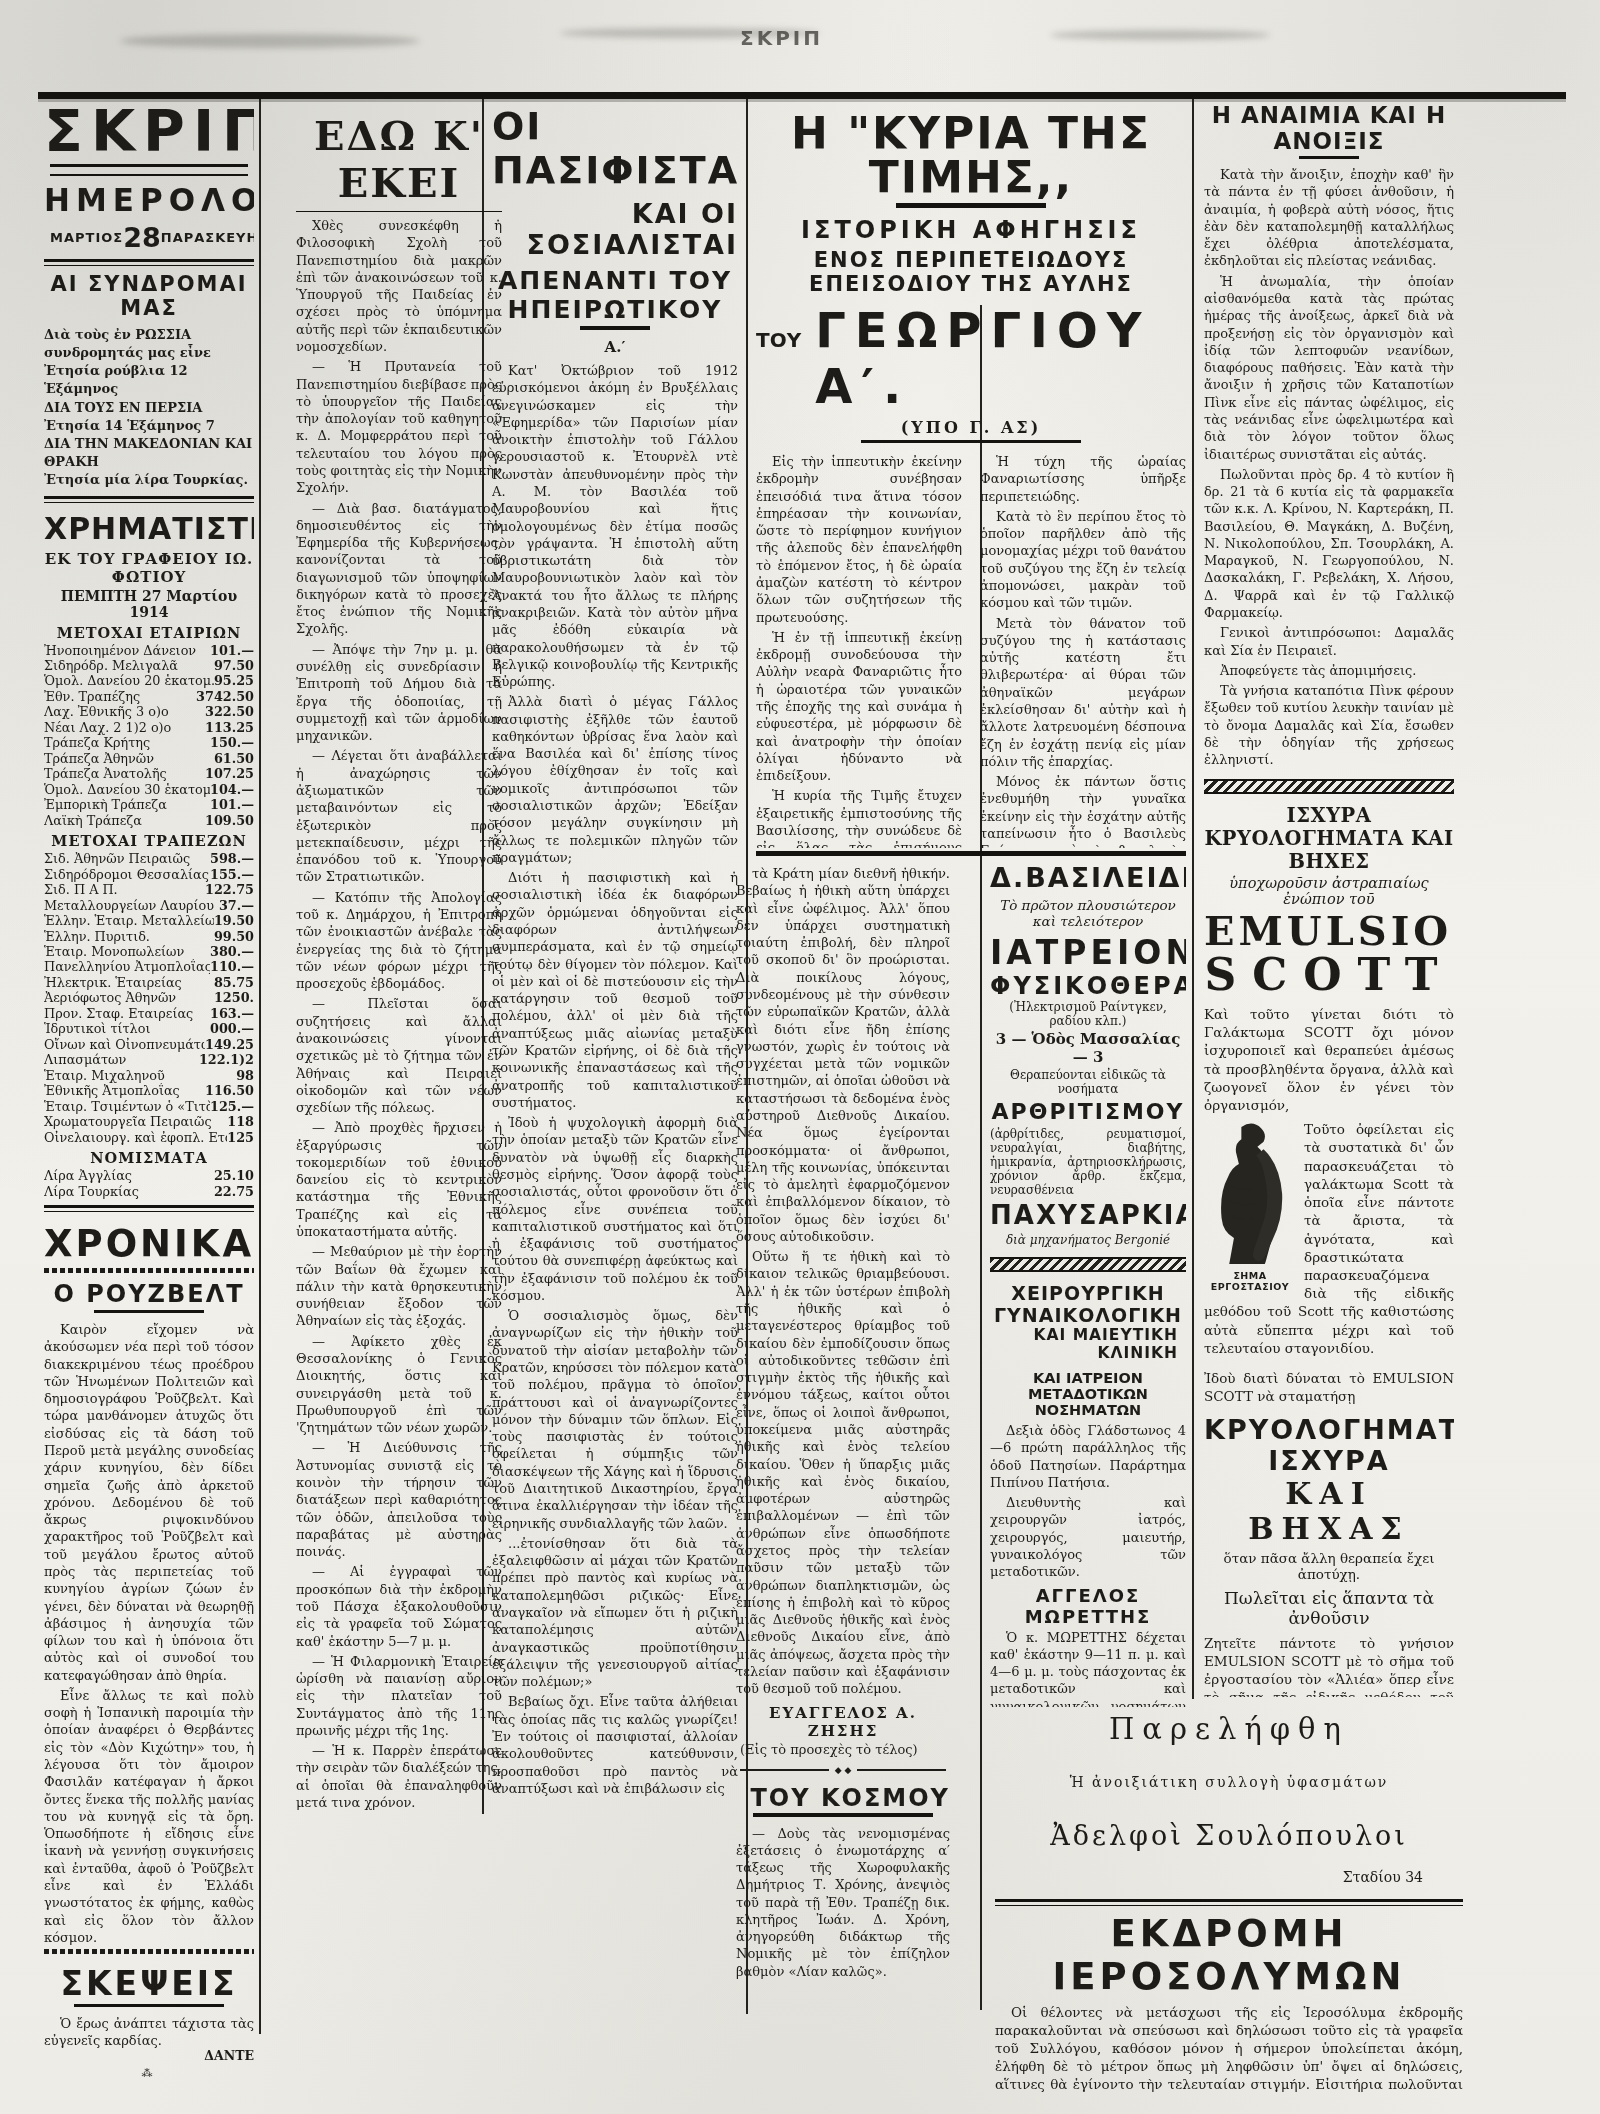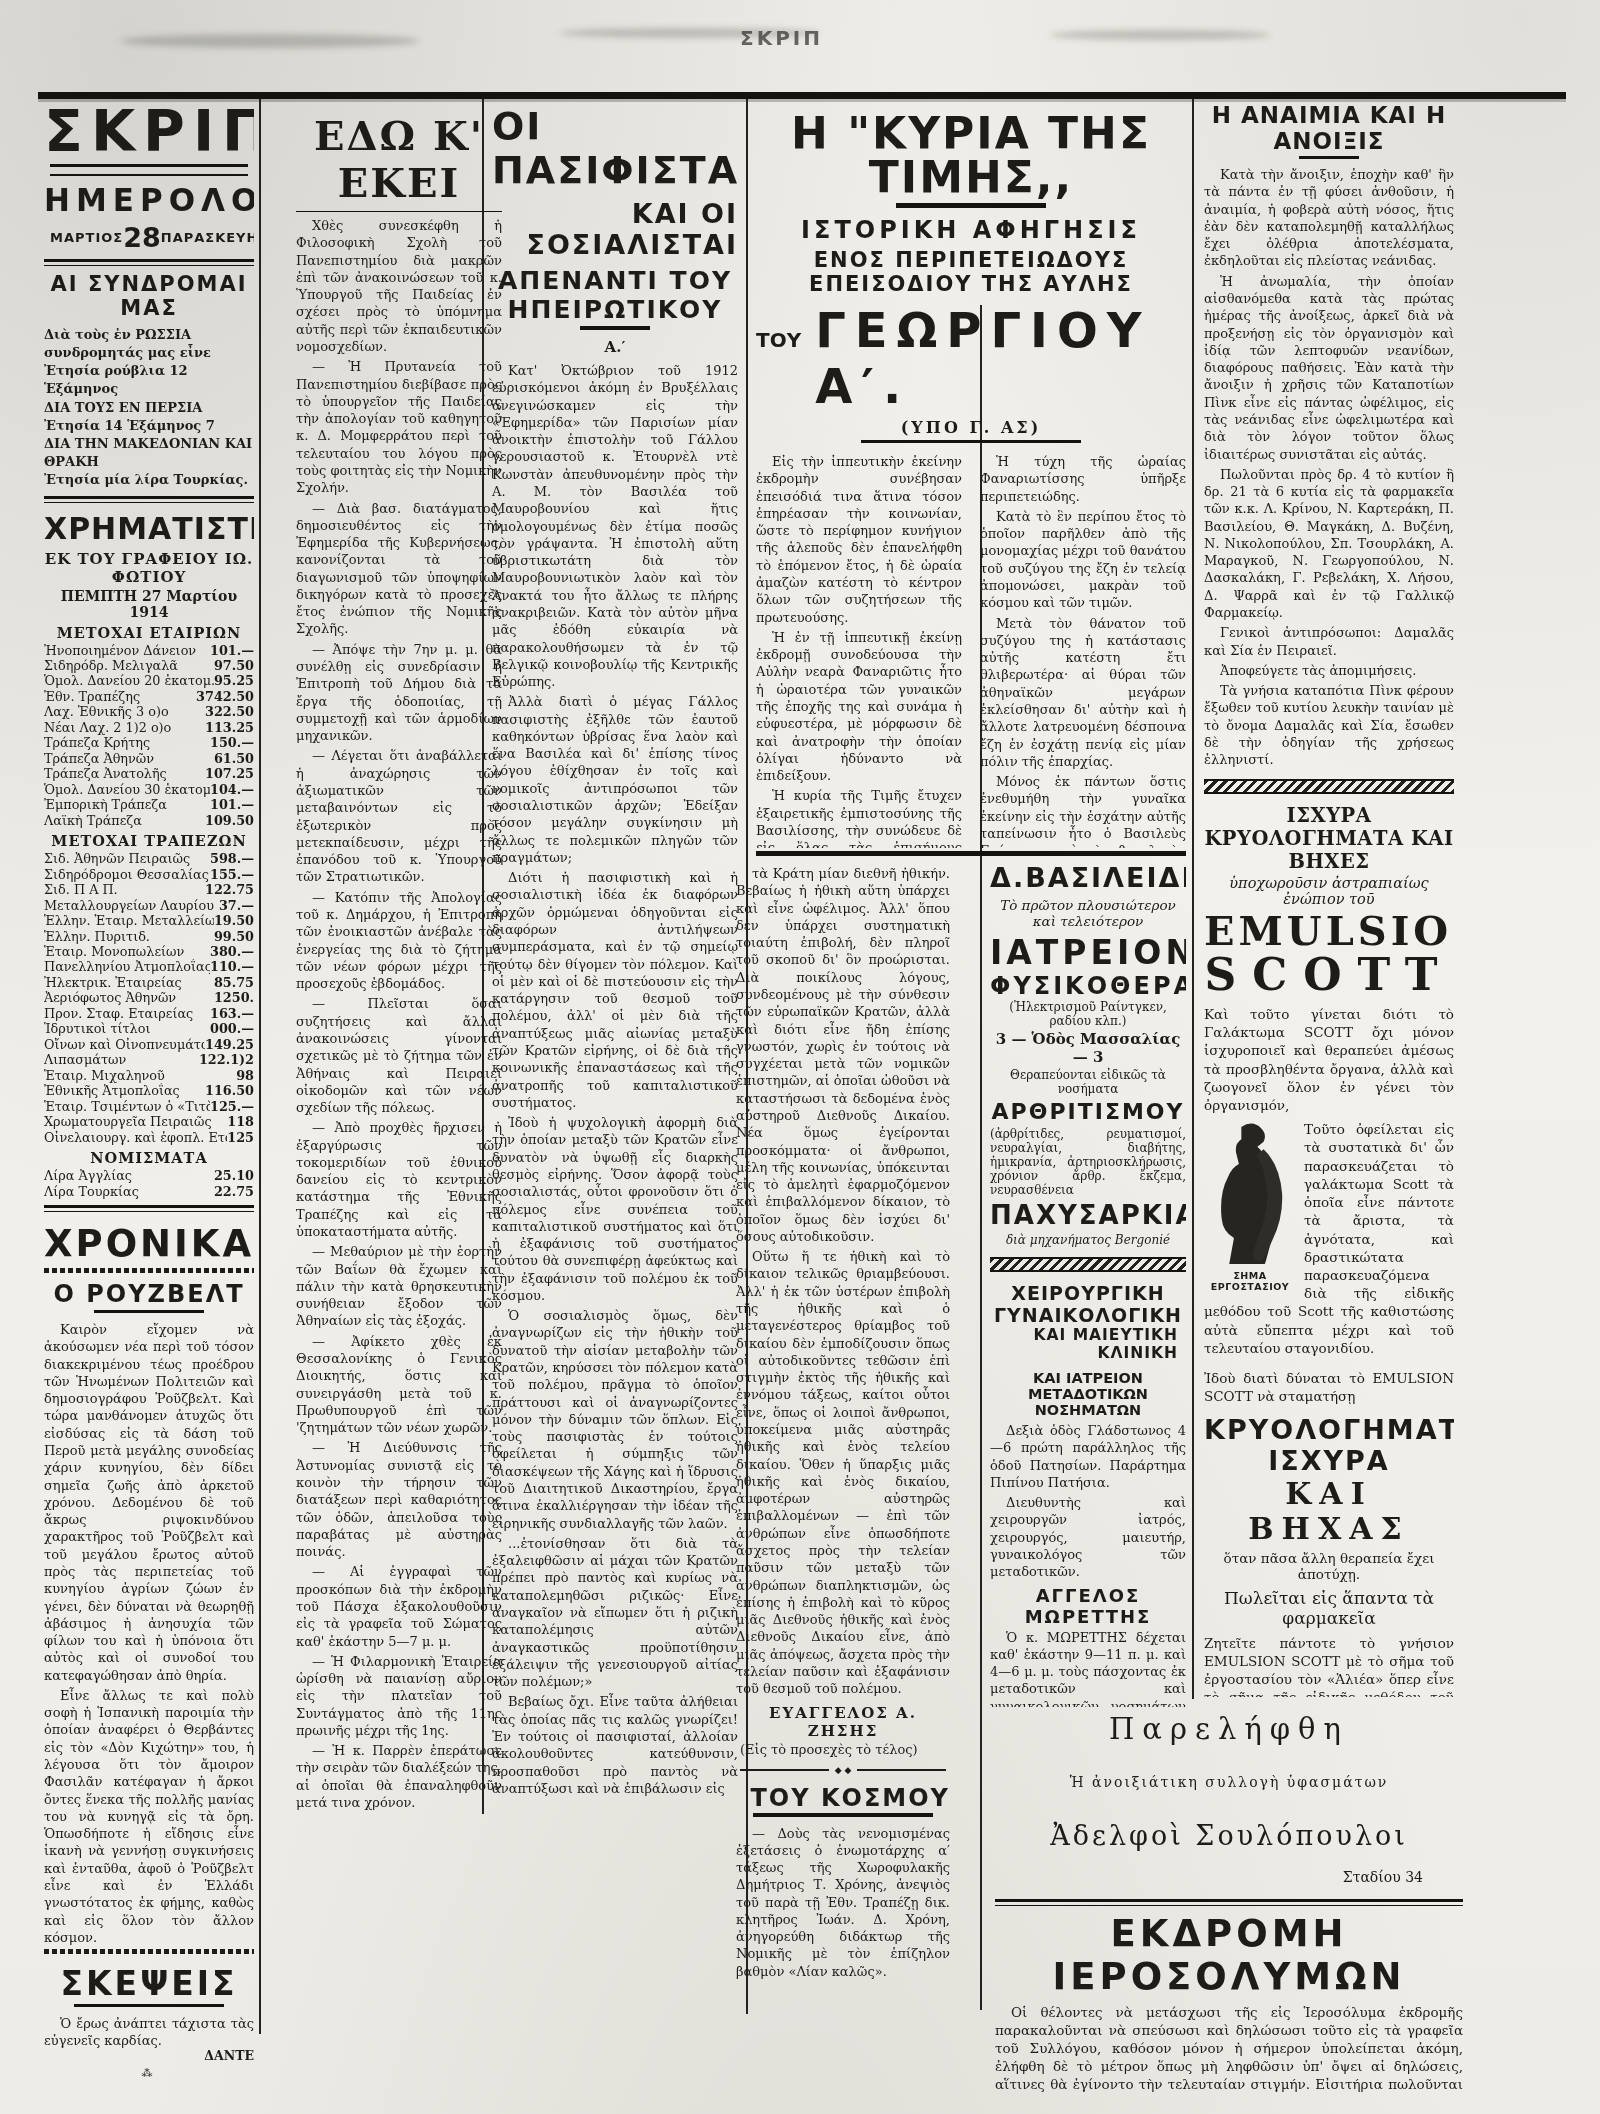--- a/index.html
+++ b/index.html
@@ -497,21 +497,21 @@
           <path fill="none" stroke="#26251f" stroke-width="1.4" d="M20 52 q8 4 18 2 M19 64 q9 5 20 2 M20 76 q8 4 17 2"></path>
         </svg>
         <div class="cap">ΣΗΜΑ ΕΡΓΟΣΤΑΣΙΟΥ</div>
       </div>
       <div class="sc-p" style="margin-top:0;">Τοῦτο ὀφείλεται εἰς τὰ συστατικὰ δι' ὧν παρασκευάζεται τὸ γαλάκτωμα Scott τὰ ὁποῖα εἶνε πάντοτε τὰ ἄριστα, τὰ ἁγνότατα, καὶ δραστικώτατα παρασκευαζόμενα διὰ τῆς εἰδικῆς μεθόδου τοῦ Scott τῆς καθιστώσης αὐτὰ εὔπεπτα μέχρι καὶ τοῦ τελευταίου σταγονιδίου.</div>
     </div>
     <div class="sc-p">Ἰδοὺ διατὶ δύναται τὸ EMULSION SCOTT νὰ σταματήσῃ</div>
     <div class="sc-h3">ΚΡΥΟΛΟΓΗΜΑΤΑ ΙΣΧΥΡΑ</div>
     <div class="sc-h4">ΚΑΙ ΒΗΧΑΣ</div>
     <div class="sc-sm">ὅταν πᾶσα ἄλλη θεραπεία ἔχει ἀποτύχῃ.</div>
-    <div class="sc-md">Πωλεῖται εἰς ἅπαντα τὰ φαρμακεῖα</div>
+    <div class="sc-md">Πωλεῖται εἰς ἅπαντα τὰ ἀνθοῦσιν</div>
     <div class="sc-p">Ζητεῖτε πάντοτε τὸ γνήσιον EMULSION SCOTT μὲ τὸ σῆμα τοῦ ἐργοστασίου τὸν «Ἁλιέα» ὅπερ εἶνε τὸ σῆμα τῆς εἰδικῆς μεθόδου τοῦ κατασκευαστοῦ Scott.</div>
 
   </section>
 
   <section class="col" style="left:995px;top:1712px;width:468px;height:380px;">
     <div class="par-t">Παρελήφθη</div>
     <div class="par-sub">Ἡ ἀνοιξιάτικη συλλογὴ ὑφασμάτων</div>
     <div class="par-f">Ἀδελφοὶ Σουλόπουλοι</div>
     <div class="par-a">Σταδίου 34</div>
     <div class="dbl" style="margin-top:14px;"></div>

